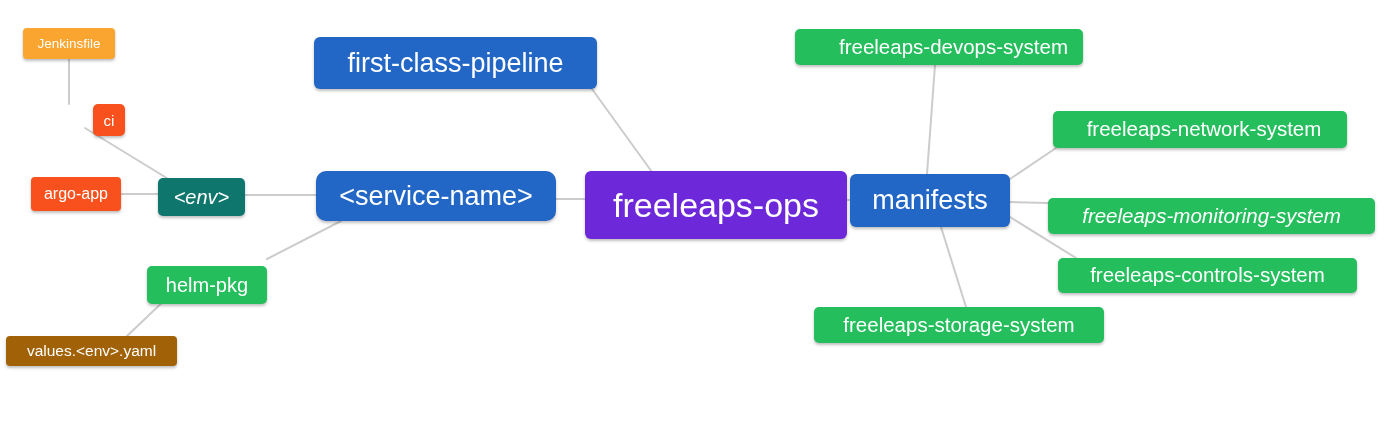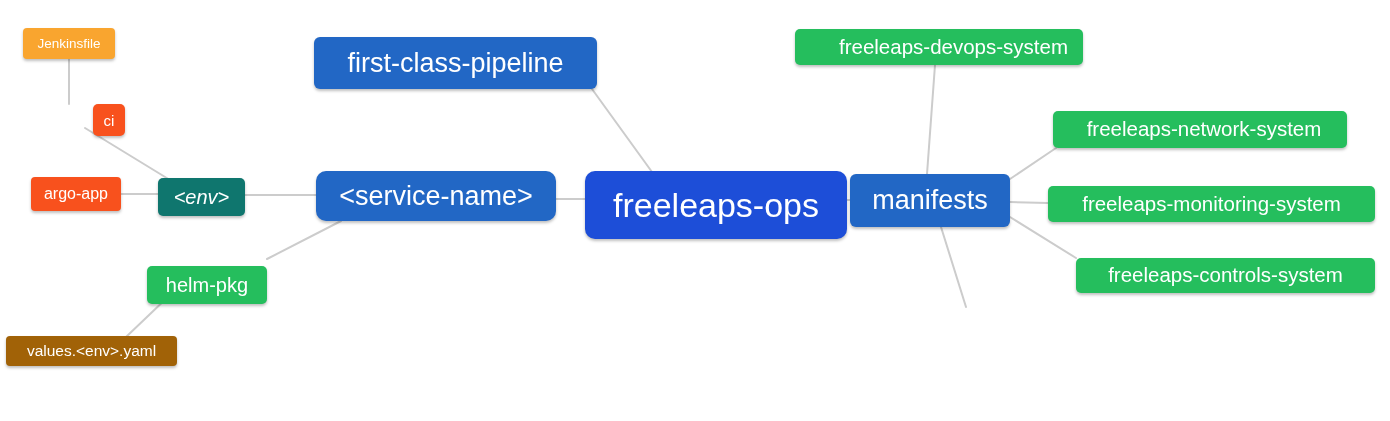--- a/index.html
+++ b/index.html
@@ -46,21 +46,21 @@
   .pos-argo-app          { left: 31px;   top: 177px; width: 90px;  height: 34px; font-size: 16px;   border-radius: 4px; }
   .pos-env               { left: 158px;  top: 178px; width: 87px;  height: 38px; font-size: 20px; }
   .pos-helm-pkg          { left: 147px;  top: 266px; width: 120px; height: 38px; font-size: 20px; }
   .pos-values-env-yaml   { left: 6px;    top: 336px; width: 171px; height: 30px; font-size: 15.5px; border-radius: 4px; }
   .pos-first-class-pipeline { left: 314px; top: 37px;  width: 283px; height: 52px; font-size: 27px; border-radius: 6px; }
   .pos-service-name      { left: 316px;  top: 171px; width: 240px; height: 50px; font-size: 27px; border-radius: 10px; }
   .pos-freeleaps-ops     { left: 585px;  top: 171px; width: 262px; height: 68px; font-size: 34px; border-radius: 6px; }
   .pos-manifests         { left: 850px;  top: 174px; width: 160px; height: 53px; font-size: 27px; border-radius: 6px; }
   .pos-devops-system     { left: 795px;  top: 29px;  width: 288px; height: 36px; font-size: 20.5px; padding-left: 29px; }
   .pos-network-system    { left: 1053px; top: 111px; width: 294px; height: 37px; font-size: 20.5px; }
-  .pos-monitoring-system { left: 1048px; top: 186px; width: 327px; height: 36px; font-size: 20.5px; }
+  .pos-monitoring-system { left: 1048px; top: 198px; width: 327px; height: 36px; font-size: 20.5px; font-style: italic; }
   .pos-controls-system   { left: 1058px; top: 258px; width: 299px; height: 35px; font-size: 20.5px; }
   .pos-storage-system    { left: 814px;  top: 307px; width: 290px; height: 36px; font-size: 20.5px; }
 </style>
 </head>
 <body>
 
 <div class="canvas">
 
   <svg class="edges" viewBox="0 0 1390 421" xmlns="http://www.w3.org/2000/svg">
     <line x1="69" y1="59" x2="69" y2="104"></line>
@@ -88,26 +88,27 @@
   <div class="node pos-env" style="background-color: #0f766e; font-style: italic;">&lt;env&gt;</div>
 
   <div class="node pos-helm-pkg" style="background-color: rgb(37, 190, 93);">helm-pkg</div>
 
   <div class="node pos-values-env-yaml" style="background-color: #a16207;">values.&lt;env&gt;.yaml</div>
 
   <div class="node pos-first-class-pipeline" style="background-color: rgb(34, 103, 197);">first-class-pipeline</div>
 
   <div class="node pos-service-name" style="background-color: rgb(34, 103, 197);">&lt;service-name&gt;</div>
 
-  <div class="node pos-freeleaps-ops" style="background-color: #1d4ed8; border-radius: 10px;">freeleaps-ops</div>
+  <div class="node pos-freeleaps-ops" style="background-color: #6d28d9;">freeleaps-ops</div>
 
   <div class="node pos-manifests" style="background-color: rgb(34, 103, 197);">manifests</div>
 
   <div class="node pos-devops-system" style="background-color: rgb(37, 190, 93);">freeleaps-devops-system</div>
 
   <div class="node pos-network-system" style="background-color: rgb(37, 190, 93); padding-left: 8px;">freeleaps-network-system</div>
 
   <div class="node pos-monitoring-system" style="background-color: rgb(37, 190, 93);">freeleaps-monitoring-system</div>
 
-  <div class="node pos-controls-system" style="background-color: rgb(37, 190, 93); margin-left: 18px;">freeleaps-controls-system</div>
+  <div class="node pos-controls-system" style="background-color: rgb(37, 190, 93);">freeleaps-controls-system</div>
 
+  <div class="node pos-storage-system" style="background-color: rgb(37, 190, 93);">freeleaps-storage-system</div>
 
 </div>
 
 </body></html>

